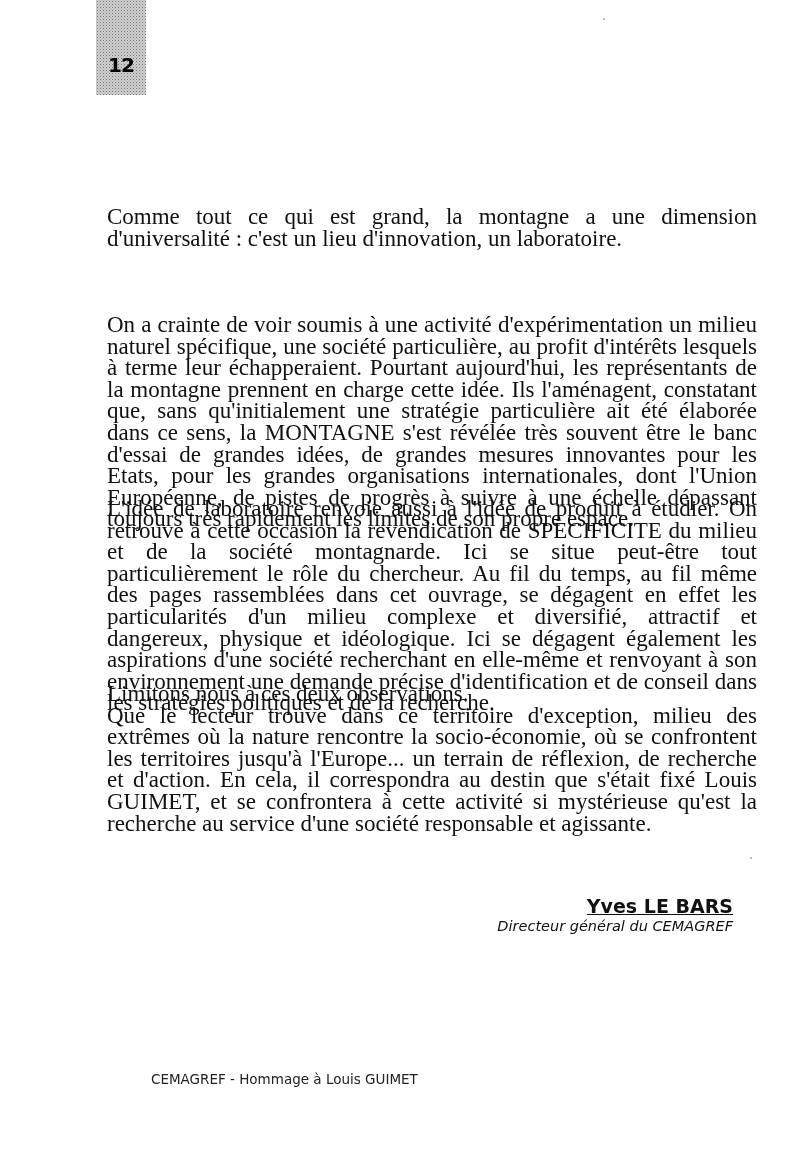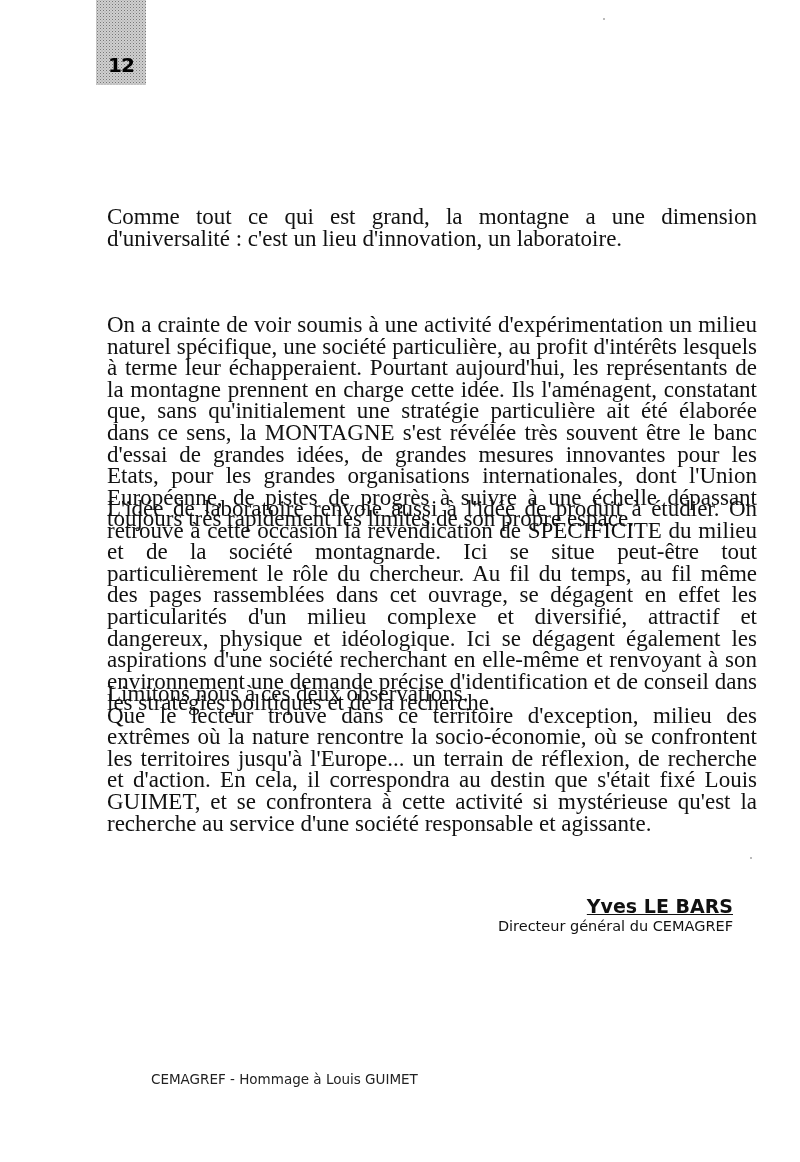--- a/index.html
+++ b/index.html
@@ -1,18 +1,18 @@
 <!DOCTYPE html>
 <html><head>
   <meta charset="utf-8">
   <style>
     html, body { margin: 0; padding: 0; background: #ffffff; }
     body { width: 800px; height: 1162px; position: relative; overflow: hidden; color: #111; }
     .page-num-box {
-      position: absolute; left: 96px; top: 0; width: 50px; height: 85px;
+      position: absolute; left: 96px; top: 0; width: 50px; height: 95px;
       background-color: #cfcfcf;
       background-image:
         radial-gradient(#777 0.8px, transparent 0.9px),
         radial-gradient(#999 0.8px, transparent 0.9px);
       background-size: 3px 3px, 3px 3px;
       background-position: 0 0, 1.5px 1.5px;
     }
     .page-num {
       position: absolute; left: 0; right: 0; top: 53px; text-align: center;
       font-family: "DejaVu Sans", sans-serif; font-weight: bold; font-size: 20px; color: #000;
@@ -28,21 +28,21 @@
     .p2 { top: 284px; margin-top: 30px; }
     .p3 { top: 461px; margin-top: 37px; }
     .closing { top: 683px; text-align: left; }
     .closing .just { text-align: justify; }
     .sig-name {
       position: absolute; right: 67px; top: 895px;
       font-family: "DejaVu Sans", sans-serif; font-weight: bold; font-size: 19px; color: #111; text-decoration: underline;
     }
     .sig-title {
       position: absolute; right: 67px; top: 918px;
-      font-family: "DejaVu Sans", sans-serif; font-size: 14.5px; color: #111;
+      font-family: "DejaVu Sans", sans-serif; font-size: 14.5px; color: #111; font-style: italic;
     }
     .footer {
       position: absolute; left: 107px; top: 1071px;
       font-family: "DejaVu Sans", sans-serif; font-size: 13.5px; color: #222; margin-left: 44px;
     }
     .speck { position: absolute; width: 2px; height: 2px; background: #bbb; }
   </style>
 </head>
 <body>
 

